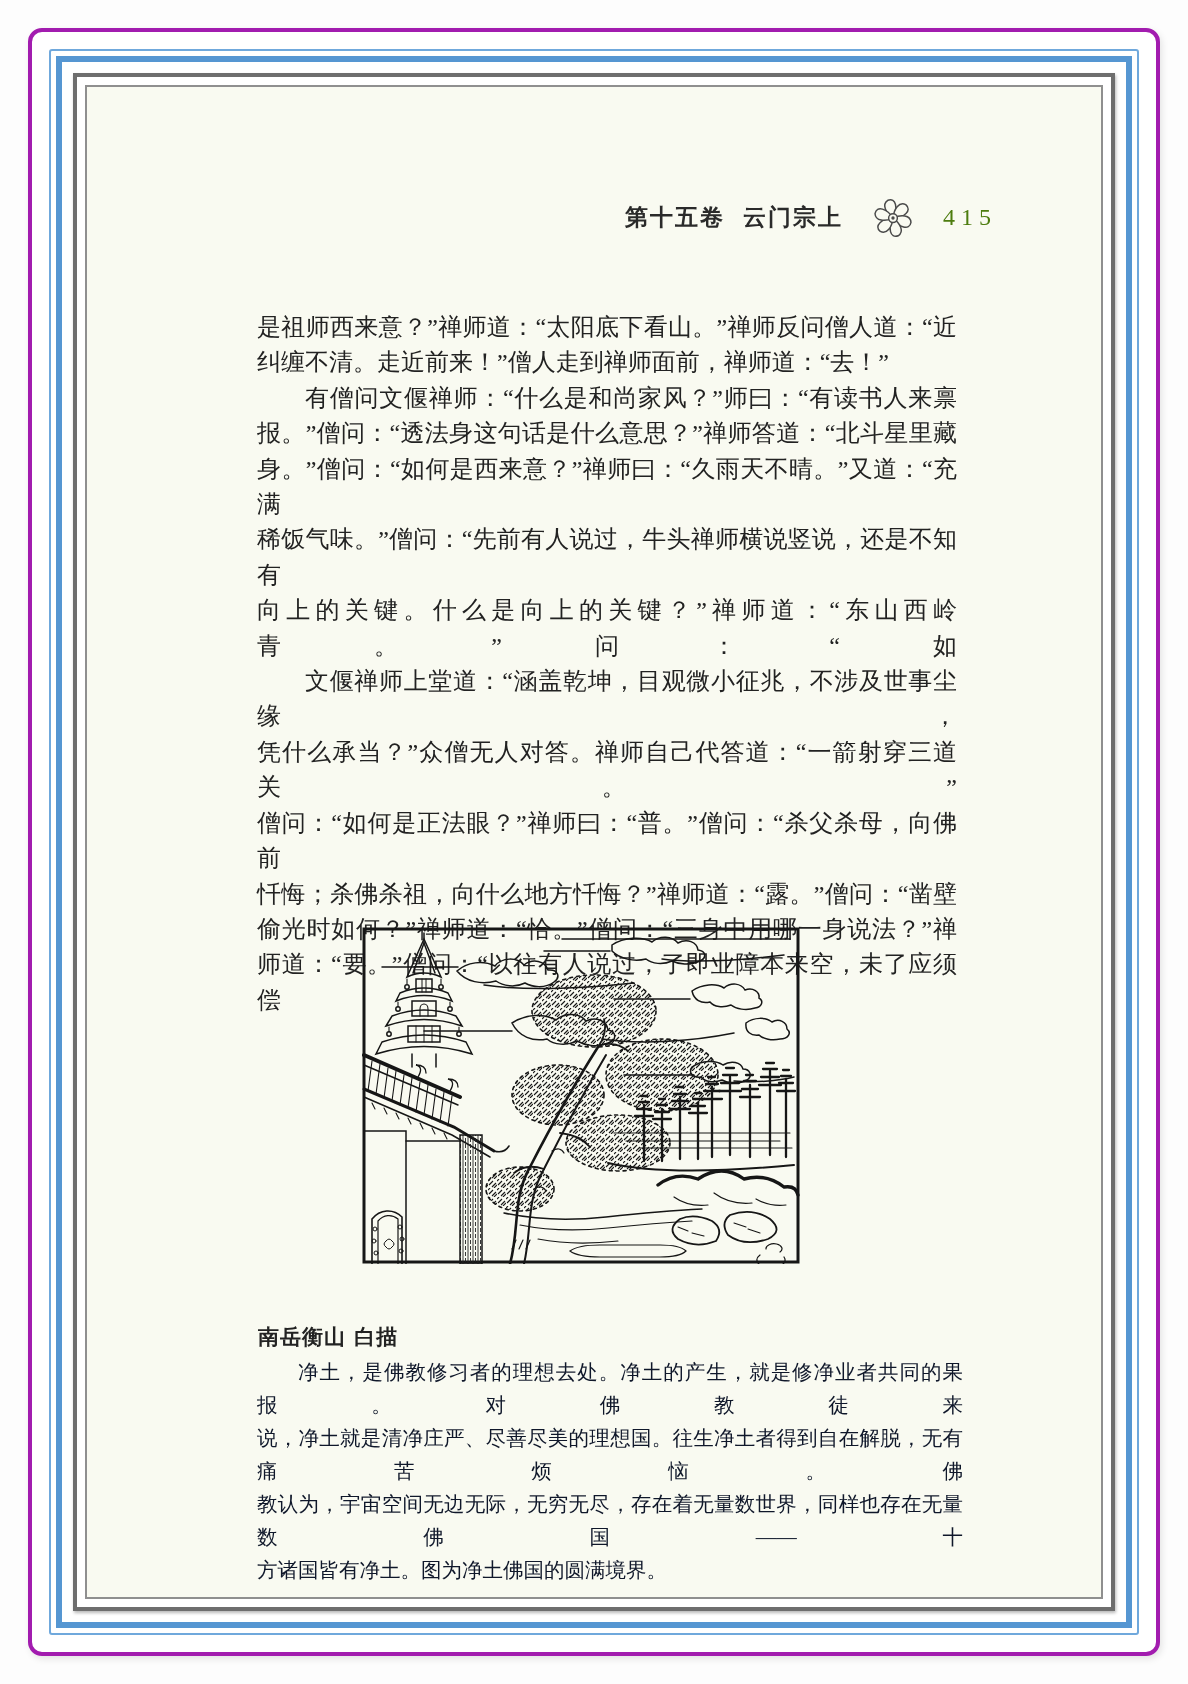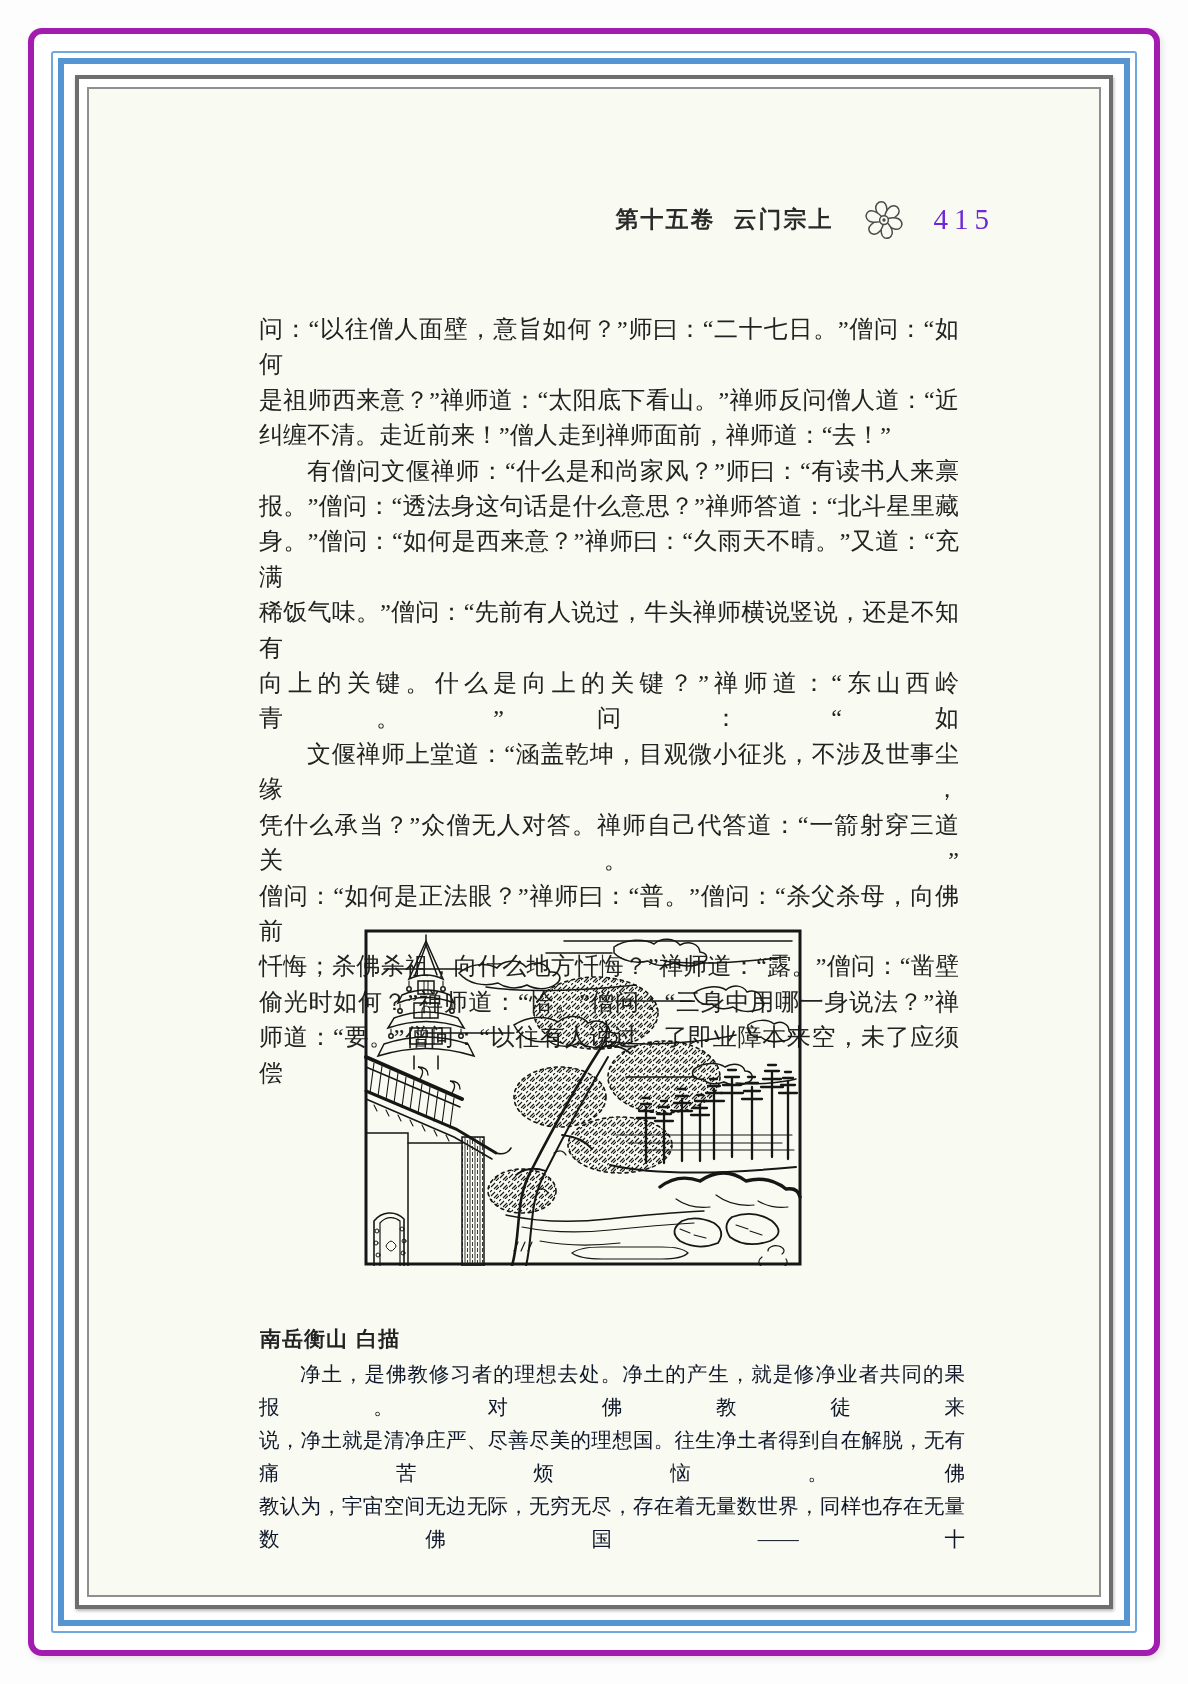--- a/index.html
+++ b/index.html
@@ -4,39 +4,39 @@
 <style>
   html,body{margin:0;padding:0;}
   body{
     width:1188px;height:1684px;background:#ffffff;
     font-family:"Liberation Serif","DejaVu Serif",serif;
     color:#1f1f1f;
   }
   .page{position:relative;width:1188px;height:1684px;background:#fdfdfd;overflow:hidden;}
   .card{
     position:absolute;left:28px;top:28px;right:28px;bottom:28px;
-    background:#ffffff;border:6px solid #a21caf;border-radius:14px;
+    background:#ffffff;border:4px solid #a21caf;border-radius:14px;
     box-shadow:2px 3px 7px rgba(0,0,0,0.10);
   }
   .frame-a{position:absolute;inset:17px;border:2px solid #6fa8dc;border-radius:3px;}
   .frame-b{position:absolute;inset:5px;border:6px solid #5596d2;}
   .frame-c{position:absolute;inset:11px;border:4px solid #6e6e6e;box-shadow:1px 2px 3px rgba(0,0,0,0.28);}
   .frame-d{position:absolute;inset:8px;border:2px solid #8f8f8f;}
   .content{position:absolute;inset:0;background:#f9faf1;}
 
   .header{
     position:absolute;top:108px;right:104px;height:44px;
     display:flex;align-items:center;gap:18px;
     font-family:"DejaVu Sans","Liberation Sans",sans-serif;
   }
   .hdr-text{font-size:23px;font-weight:bold;color:#2a2a2a;letter-spacing:2px;}
   .ornament{display:inline-flex;align-items:center;margin:0 8px;}
   .page-num{
     font-family:"Liberation Serif","DejaVu Serif",serif;
-    font-size:29px;color:#6d28d9;letter-spacing:6px;font-weight:normal;
+    font-size:24px;color:#4d7c0f;letter-spacing:6px;font-weight:normal;
   }
 
   .body-text{
     position:absolute;left:170px;top:223px;width:700px;
     font-size:24px;line-height:35.4px;color:#222;
   }
   .tline{text-align:justify;text-align-last:justify;white-space:normal;}
   .tline.indent{text-indent:48px;}
   .tline.end{text-align-last:left;}
 
@@ -85,21 +85,20 @@
                       </g>
                       <circle cx="23" cy="21" r="4.2" fill="#f9faf1"></circle>
                       <circle cx="23" cy="21" r="1.6" fill="#4a4a4a" stroke="none"></circle>
                     </g>
                   </svg>
                 </span>
                 <span class="page-num">415</span>
               </div>
 
               <div class="body-text">
-                  <div class="tline">问：“以往僧人面壁，意旨如何？”师曰：“二十七日。”僧问：“如何</div>
                   <div class="tline">是祖师西来意？”禅师道：“太阳底下看山。”禅师反问僧人道：“近</div>
                   <div class="tline end">纠缠不清。走近前来！”僧人走到禅师面前，禅师道：“去！”</div>
                   <div class="tline indent">有僧问文偃禅师：“什么是和尚家风？”师曰：“有读书人来禀</div>
                   <div class="tline">报。”僧问：“透法身这句话是什么意思？”禅师答道：“北斗星里藏</div>
                   <div class="tline">身。”僧问：“如何是西来意？”禅师曰：“久雨天不晴。”又道：“充满</div>
                   <div class="tline">稀饭气味。”僧问：“先前有人说过，牛头禅师横说竖说，还是不知有</div>
                   <div class="tline">向上的关键。什么是向上的关键？”禅师道：“东山西岭青。”问：“如</div>
                   <div class="tline indent">文偃禅师上堂道：“涵盖乾坤，目观微小征兆，不涉及世事尘缘，</div>
                   <div class="tline">凭什么承当？”众僧无人对答。禅师自己代答道：“一箭射穿三道关。”</div>
                   <div class="tline">僧问：“如何是正法眼？”禅师曰：“普。”僧问：“杀父杀母，向佛前</div>
@@ -221,20 +220,21 @@
 
               <div class="caption">
                 <span>南岳衡山</span>
                 <span class="cap-type">白描</span>
               </div>
 
               <div class="description">
                   <div class="dline indent">净土，是佛教修习者的理想去处。净土的产生，就是修净业者共同的果报。对佛教徒来</div>
                   <div class="dline">说，净土就是清净庄严、尽善尽美的理想国。往生净土者得到自在解脱，无有痛苦烦恼。佛</div>
                   <div class="dline">教认为，宇宙空间无边无际，无穷无尽，存在着无量数世界，同样也存在无量数佛国——十</div>
+                  <div class="dline end">方诸国皆有净土。图为净土佛国的圆满境界。</div>
                 </div>
 
             </div>
           </div>
         </div>
       </div>
     </div>
   </div>
 </div>
 

